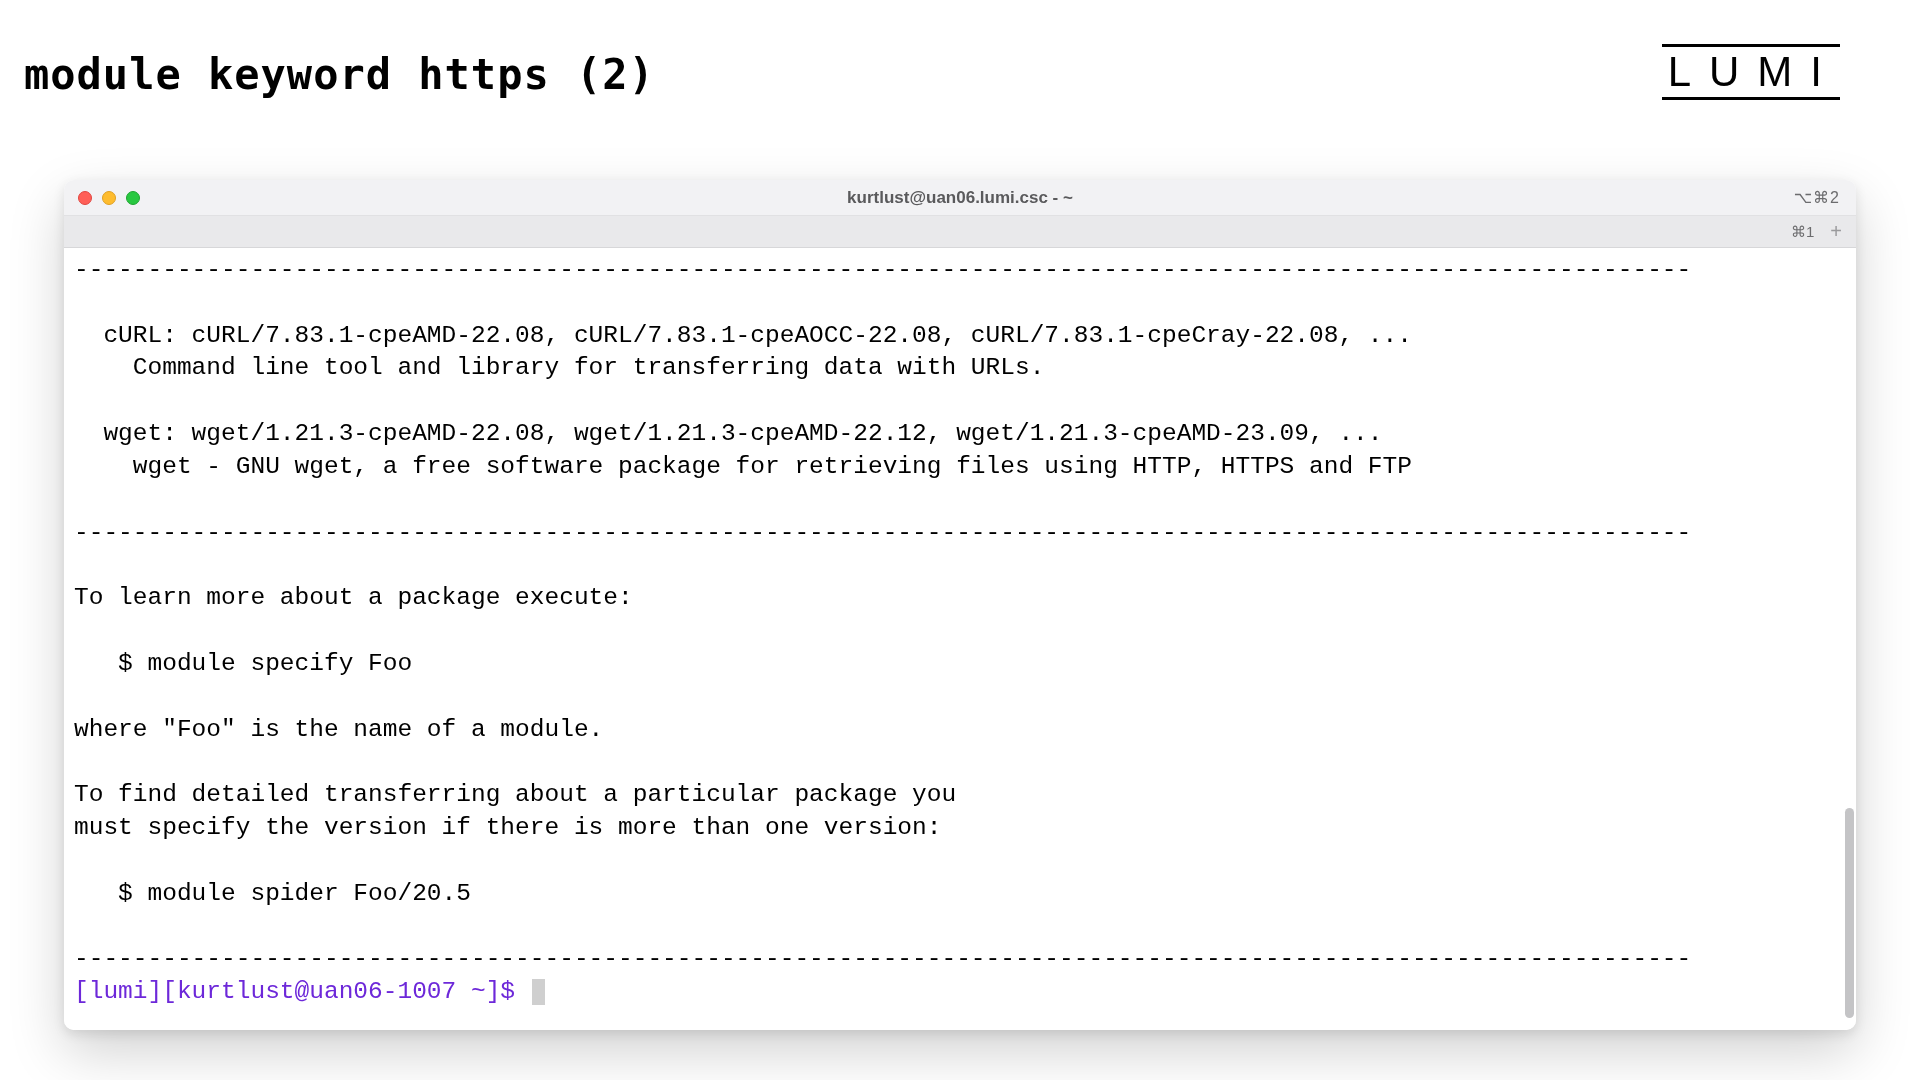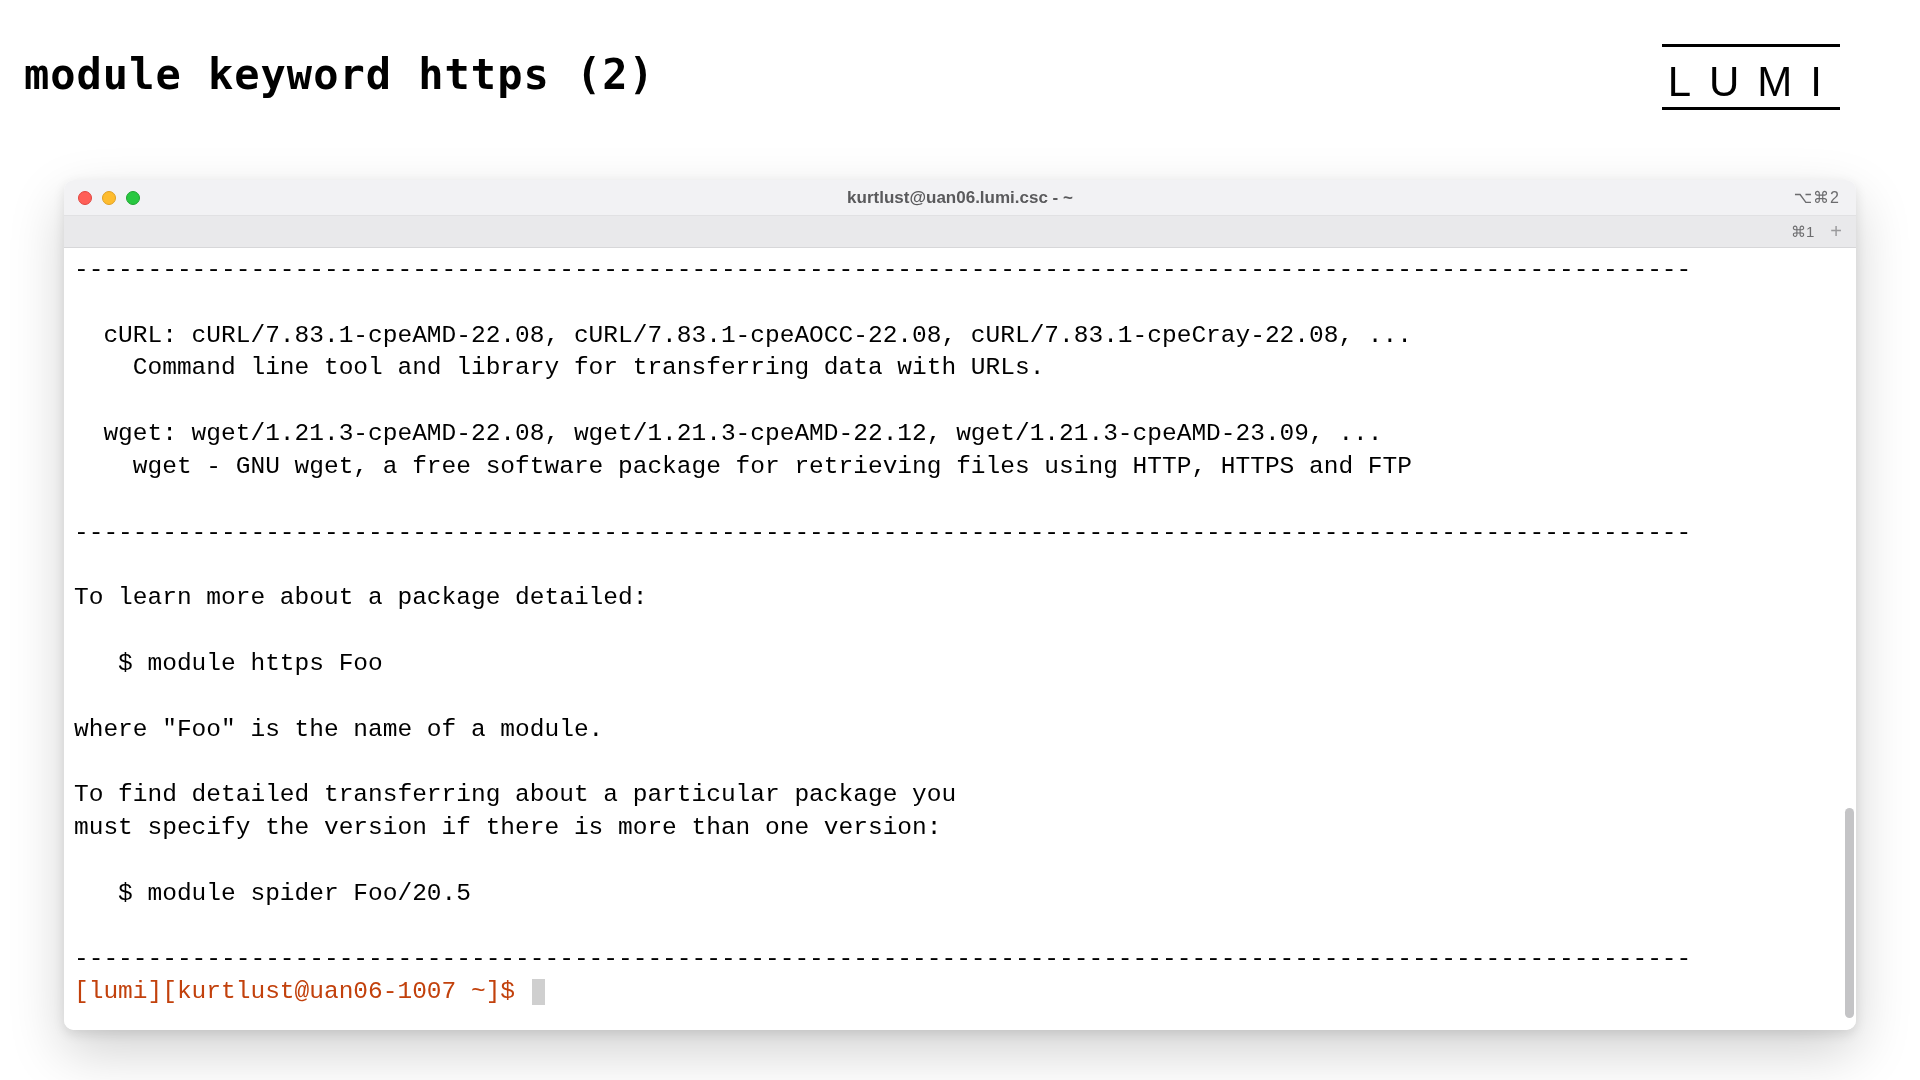--- a/index.html
+++ b/index.html
@@ -23,21 +23,21 @@
   .logo {
     position: absolute;
     top: 44px;
     right: 80px;
     font-family: "Arial", sans-serif;
     font-size: 42px;
     font-weight: 400;
     letter-spacing: 18px;
     border-top: 3px solid #000;
     border-bottom: 3px solid #000;
-    padding: 12px 0 2px 6px;
+    padding: 2px 0 2px 6px;
     line-height: 1.1;
   }
   .terminal-window {
     position: absolute;
     top: 180px;
     left: 64px;
     width: 1792px;
     height: 850px;
     background: #ffffff;
     border-radius: 10px;
@@ -115,21 +115,21 @@
     background: #ffffff;
     font-family: "Menlo","Consolas","Courier New",monospace;
     font-size: 24.5px;
     line-height: 1.34;
     padding: 6px 10px 6px 10px;
     white-space: pre;
     overflow: hidden;
     color: #000;
     position: relative;
   }
-  .term-body .blue { color: #c2410c; }
+  .term-body .blue { color: #6d28d9; }
   .cursor-block {
     display: inline-block;
     width: 13px;
     height: 26px;
     background: #cfcfcf;
     vertical-align: text-bottom;
     margin-left: 2px;
   }
   .v-scrollbar {
     position: absolute;
@@ -169,23 +169,23 @@
   <div class="term-body"><span>--------------------------------------------------------------------------------------------------------------</span>
 
 <span>  cURL: cURL/7.83.1-cpeAMD-22.08, cURL/7.83.1-cpeAOCC-22.08, cURL/7.83.1-cpeCray-22.08, ...</span>
 <span>    Command line tool and library for transferring data with URLs.</span>
 
 <span>  wget: wget/1.21.3-cpeAMD-22.08, wget/1.21.3-cpeAMD-22.12, wget/1.21.3-cpeAMD-23.09, ...</span>
 <span>    wget - GNU wget, a free software package for retrieving files using HTTP, HTTPS and FTP</span>
 
 <span>--------------------------------------------------------------------------------------------------------------</span>
 
-<span>To learn more about a package detailed:</span>
+<span>To learn more about a package execute:</span>
 
-<span>   $ module https Foo</span>
+<span>   $ module specify Foo</span>
 
 <span>where "Foo" is the name of a module.</span>
 
 <span>To find detailed transferring about a particular package you</span>
 <span>must specify the version if there is more than one version:</span>
 
 <span>   $ module spider Foo/20.5</span>
 
 <span>--------------------------------------------------------------------------------------------------------------</span>
 <span class="blue">[lumi][kurtlust@uan06-1007 ~]$</span> <span class="cursor-block"></span>

